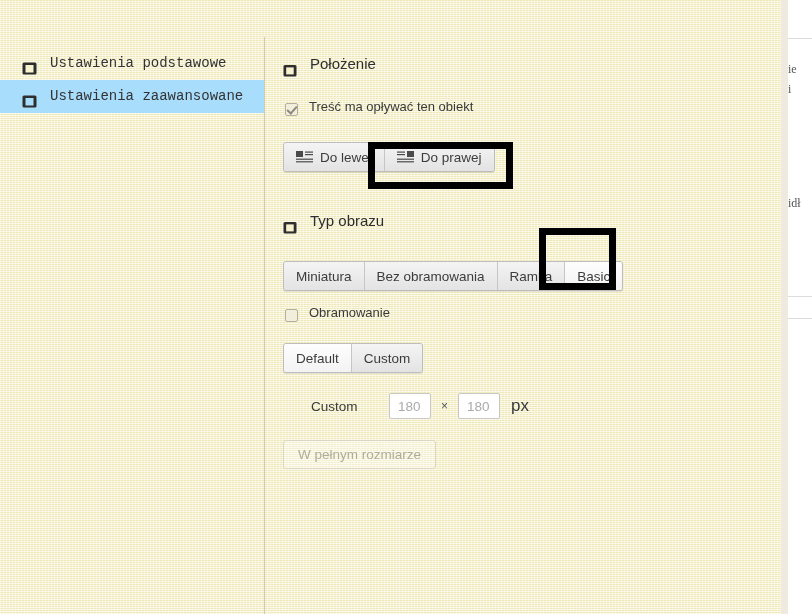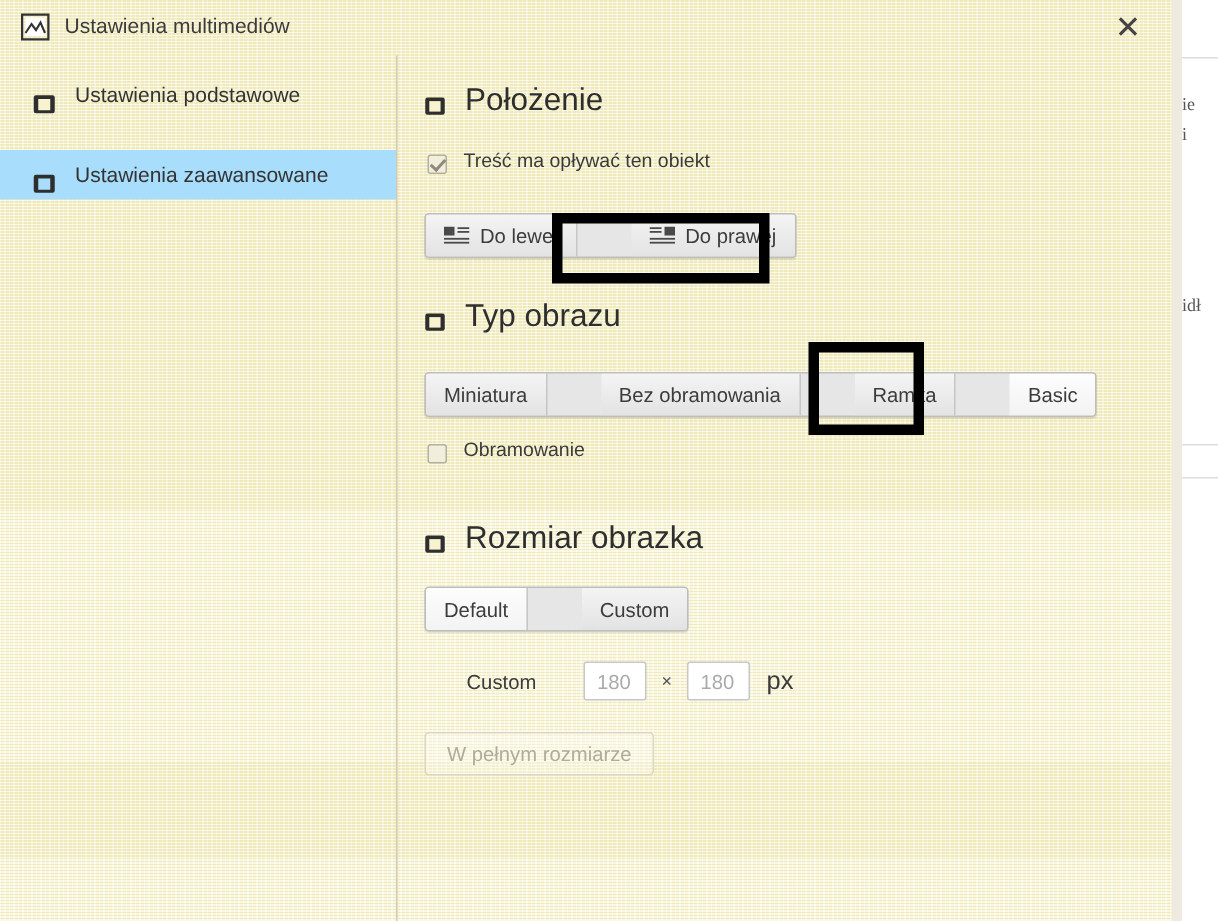--- a/index.html
+++ b/index.html
@@ -122,24 +122,24 @@
     height: 577px;
     box-sizing: border-box;
     border-right: 1px solid #cfcabc;
     padding-top: 10px;
   }
   .side-item {
     position: relative;
     height: 33px;
     line-height: 33px;
     cursor: pointer;
+    font-family: Liberation Mono, monospace;
   }
   .side-item.active {
     background: #a8ddfc;
-    margin-top: 20px;
   }
   .side-icon {
     position: absolute;
     left: 22px;
     top: 9px;
     width: 15px;
     height: 15px;
   }
   .side-label {
     position: absolute;
@@ -169,21 +169,21 @@
     position: absolute;
     left: 0;
     top: 7px;
     width: 14px;
     height: 14px;
   }
   .section-title {
     position: absolute;
     left: 27px;
     top: -2px;
-    font-size: 21px;
+    font-size: 15px;
     color: #2e2e2e;
   }
 
   
   .cb-row {
     position: relative;
     height: 26px;
     margin-left: 2px;
   }
   .cb-box {
@@ -217,21 +217,20 @@
   }
 
   
   .seg-group {
     display: inline-flex;
     border: 1px solid #bdbdbd;
     border-radius: 3px;
     overflow: hidden;
     background: #e6e6e6;
     box-shadow: 0 1px 1px rgba(0,0,0,0.10);
-    gap: 36px;
   }
   .seg-btn {
     position: relative;
     display: inline-flex;
     align-items: center;
     gap: 7px;
     padding: 0 12px;
     height: 28px;
     font-size: 13.5px;
     color: #3c3c3c;
@@ -317,31 +316,20 @@
     <div class="bg-text" style="top:62px">ie</div>
     <div class="bg-text" style="top:82px">i</div>
     <div class="bg-text" style="top:196px">idł</div>
     <div class="bg-rule" style="top:296px"></div>
     <div class="bg-rule" style="top:318px"></div>
   </div>
   <div class="bg-strip"></div>
 
   <div class="dialog texture">
 
-    <div class="titlebar">
-      <span class="title-icon">
-        <svg width="19" height="18" viewBox="0 0 19 18">
-          <rect x="0.5" y="0.5" width="18" height="17" fill="none" stroke="#333" stroke-width="2"></rect>
-          <rect x="3" y="3" width="13" height="12" fill="#fff"></rect>
-          <polyline points="3,13 7,7 10,11 13,6 16,13" fill="none" stroke="#333" stroke-width="1.4"></polyline>
-        </svg>
-      </span>
-      <span class="title-text">Ustawienia multimediów</span>
-      <span class="close-btn">✕</span>
-    </div>
 
     <div class="body-split">
 
       <div class="sidebar texture">
 
         <div class="side-item">
           <span class="side-icon">
             <svg width="15" height="15" viewBox="0 0 15 15">
               <rect x="0.5" y="1.5" width="14" height="12" rx="1.5" fill="#2e2e2e"></rect>
               <rect x="3.5" y="4" width="8" height="7.5" fill="#f7f3cf"></rect>
@@ -407,21 +395,21 @@
                   <rect x="0" y="10.2" width="17" height="1.2" fill="#4a4a4a"></rect>
                 </svg>
               </span>
               <span>Do prawej</span>
             </div>
 
           </div>
         </div>
 
         
-        <div class="section-head" style="margin-top:29px">
+        <div class="section-head" style="margin-top:42px">
           <span class="section-icon">
             <svg width="14" height="14" viewBox="0 0 14 14">
               <rect x="0.5" y="1" width="13" height="11.5" rx="1.5" fill="#2e2e2e"></rect>
               <rect x="3.2" y="3.4" width="7.5" height="7" fill="#f7f3cf"></rect>
             </svg>
           </span>
           <span class="section-title">Typ obrazu</span>
         </div>
 
         <div style="margin-top:17px">
@@ -440,29 +428,20 @@
             </div>
           </div>
         </div>
 
         <div class="cb-row" style="margin-top:14px">
           <span class="cb-box"></span>
           <span class="cb-label">Obramowanie</span>
         </div>
 
         
-        <div class="section-head" style="margin-top:31px">
-          <span class="section-icon">
-            <svg width="14" height="14" viewBox="0 0 14 14">
-              <rect x="0.5" y="1" width="13" height="11.5" rx="1.5" fill="#2e2e2e"></rect>
-              <rect x="3.2" y="3.4" width="7.5" height="7" fill="#f7f3cf"></rect>
-            </svg>
-          </span>
-          <span class="section-title">Rozmiar obrazka</span>
-        </div>
 
         <div style="margin-top:12px">
           <div class="seg-group">
             <div class="seg-btn selected">
               <span>Default</span>
             </div>
             <div class="seg-btn">
               <span>Custom</span>
             </div>
           </div>

